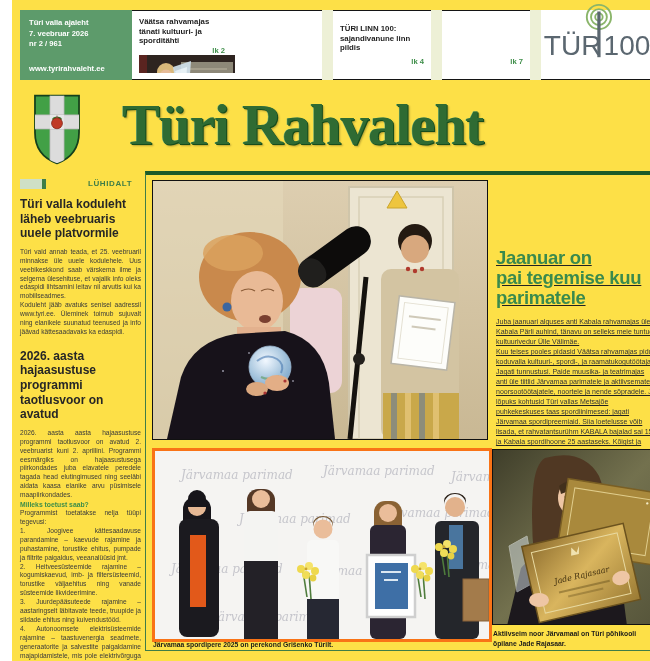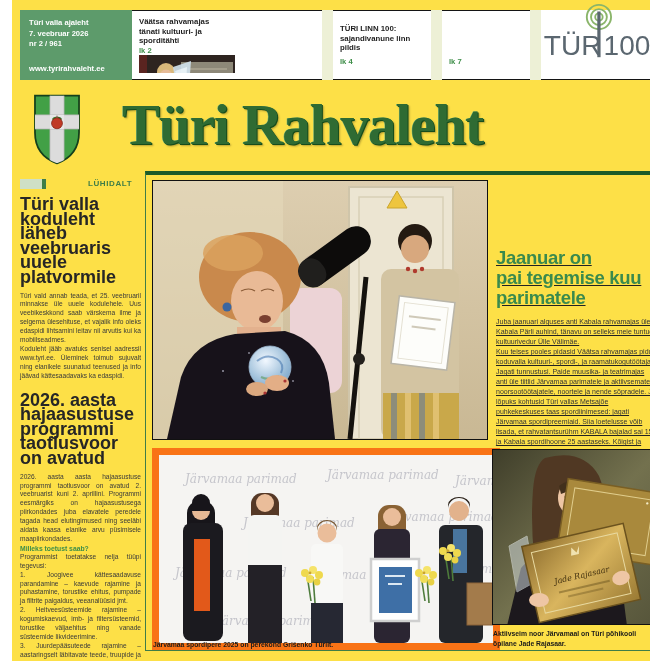--- a/index.html
+++ b/index.html
@@ -7,21 +7,21 @@
         font-family:"Liberation Sans", sans-serif;color:#222;margin-left:12px;}
 
   
   .topbar{position:absolute;left:8px;top:10px;width:634px;height:70px;display:flex;}
   .info-box{width:112px;background:#5d9b6b;color:#fff;padding:8px 8px 6px 9px;box-sizing:border-box;
             font-size:7.6px;font-weight:bold;line-height:10.5px;display:flex;flex-direction:column;}
   .info-box .url{margin-top:auto;}
   .teaser{background:#fff;border-top:1.2px solid #141414;border-bottom:1.2px solid #141414;
           box-sizing:border-box;padding:13px 7px;display:flex;flex-direction:column;}
   .teaser .t-title{font-size:7.8px;font-weight:bold;color:#1d1d1d;line-height:9.6px;}
-  .teaser .t-ref{margin-top:auto;font-size:7.6px;font-weight:bold;color:#3e8e49;}
+  .teaser .t-ref{margin-top:auto;font-size:7.6px;font-weight:bold;color:#3e8e49;text-align:right;}
   .teaser.with-thumb{width:190px;padding:6px 0 6px 7px;}
   .teaser.with-thumb .t-left{width:86px;display:flex;flex-direction:column;padding-right:4px;}
   .teaser.with-thumb .t-thumb{flex:1;overflow:hidden;}
   .sep{width:11px;background:#edf0d6;}
   .t2{width:98px;}
   .t3{width:88px;}
   .logo-box{flex:1;background:#fff;border-bottom:1.2px solid #141414;box-sizing:border-box;
             display:flex;align-items:flex-end;justify-content:center;padding-bottom:16px;}
 
   
@@ -34,36 +34,36 @@
   
   .content-frame{position:absolute;left:133px;top:171px;width:514px;height:480px;box-sizing:border-box;
                  border:1.5px solid #3f7d47;border-top:4.5px solid #1c5b28;pointer-events:none;}
 
   
   .left-col{position:absolute;left:8px;top:178px;width:121px;}
   .luhidalt{display:flex;align-items:center;height:11px;margin-bottom:8px;}
   .luhidalt .lr1{width:22px;height:10px;background:#cfe0c6;}
   .luhidalt .lr2{width:4px;height:10px;background:#3f7d47;margin-right:5px;}
   .luhidalt .lt{font-size:8px;font-weight:bold;color:#3f7d47;letter-spacing:.6px;padding-left:37px;}
-  .lc-head{font-size:18px;font-weight:bold;color:#262626;line-height:14.6px;margin:0 0 7px 0;}
+  .lc-head{font-size:12px;font-weight:bold;color:#262626;line-height:14.6px;margin:0 0 7px 0;}
   .lc-body{font-size:6.6px;color:#3a3a3a;line-height:8.9px;text-align:justify;}
   .lc-body p{margin:0;}
   .lc-gap{height:12px;}
   .green-sub{color:#3e8e49;font-weight:bold;font-size:6.8px;line-height:9px;}
 
   
   .main-photo{position:absolute;left:140px;top:180px;width:334px;height:258px;border:1px solid #111;
               box-sizing:content-box;overflow:hidden;}
   .feature-col{position:absolute;left:484px;top:192px;width:161px;text-decoration:underline;}
   .feature-head{margin-top:56px;color:#3a8a4d;font-size:18.5px;font-weight:bold;line-height:20px;letter-spacing:-.3px;}
   .feature-body{margin-top:9px;font-size:7px;color:#333;line-height:10px;text-align:left;}
   .feature-body p{margin:0;}
   .feature-credit{margin-top:5px;font-size:6.6px;color:#4a4a4a;letter-spacing:.3px;}
 
-  .family-photo{position:absolute;left:140px;top:448px;width:334px;height:188px;border:7px solid #f97316;overflow:hidden;}
+  .family-photo{position:absolute;left:140px;top:448px;width:334px;height:188px;border:3px solid #f97316;overflow:hidden;}
   .family-caption{position:absolute;left:141px;top:641px;width:334px;font-size:6.8px;font-weight:bold;color:#1a1a1a;}
   .girl-photo{position:absolute;left:480px;top:449px;width:166px;height:174px;border:1px solid #111;overflow:hidden;}
   .girl-caption{position:absolute;left:481px;top:629px;width:162px;font-size:6.8px;font-weight:bold;color:#1a1a1a;line-height:9.5px;}
 
   svg{display:block;}
   .bk-script{font-family:"DejaVu Serif", serif;font-style:italic;}
 </style>
 </head>
 <body>
 

